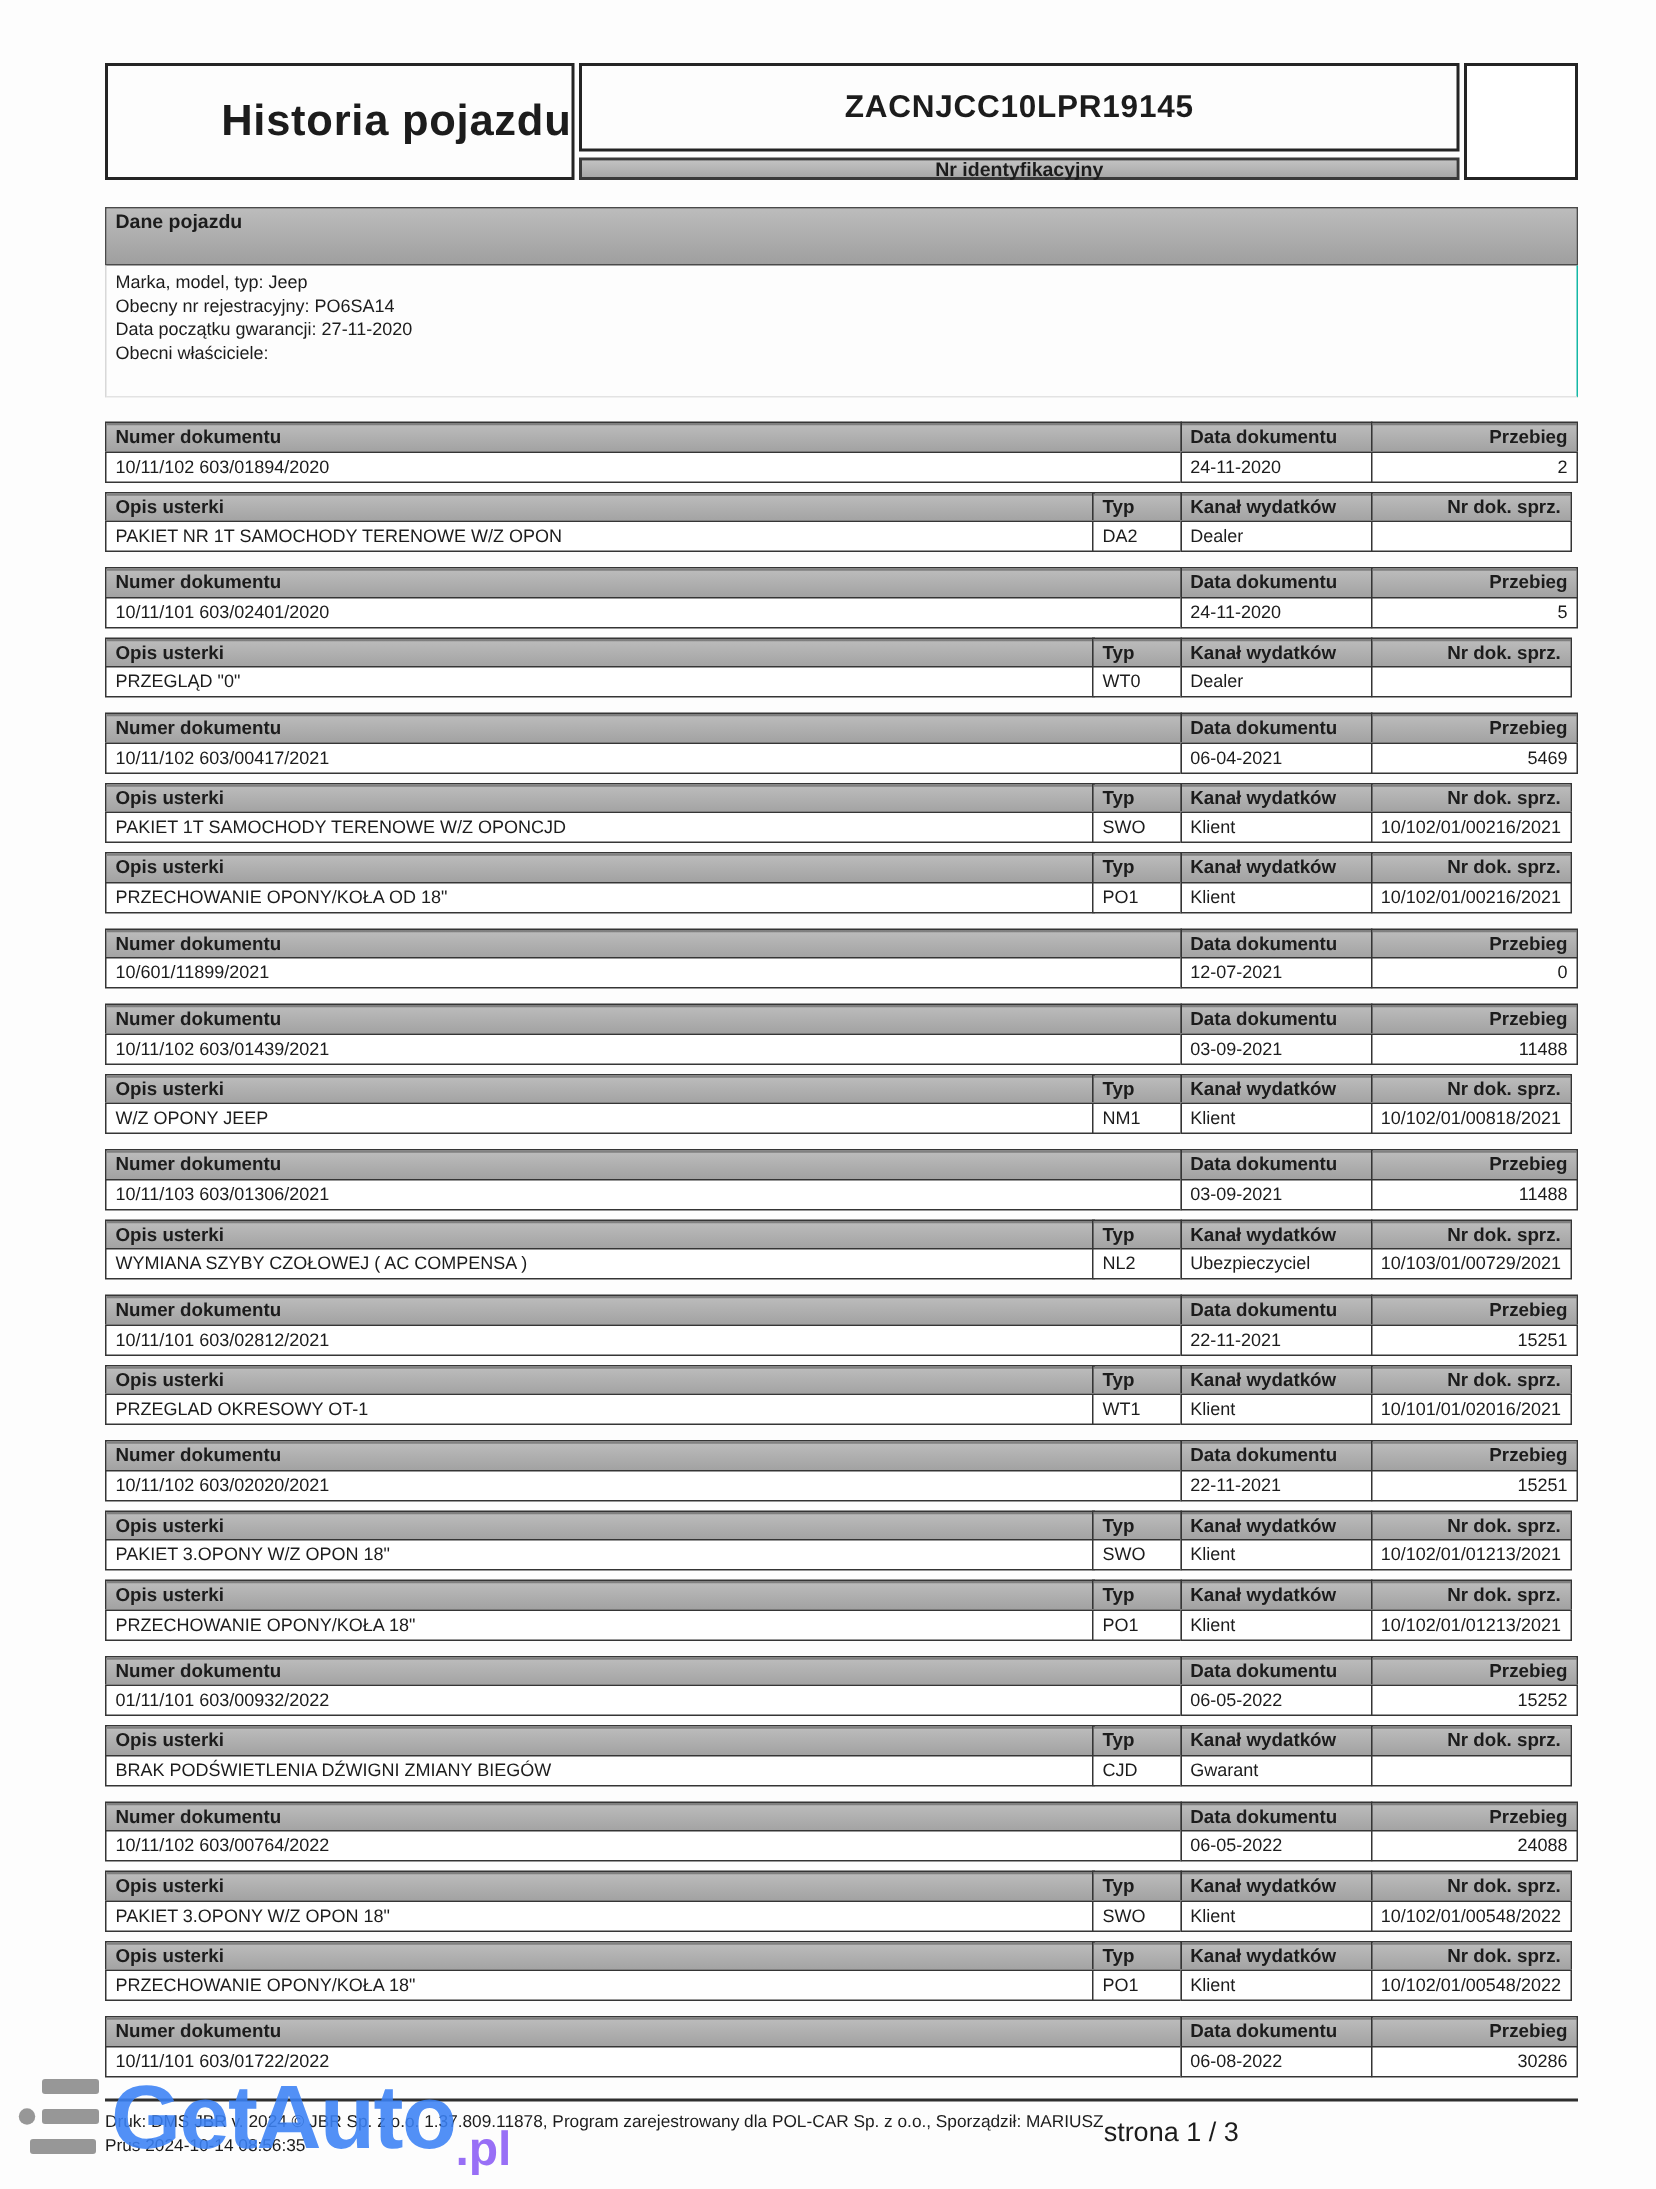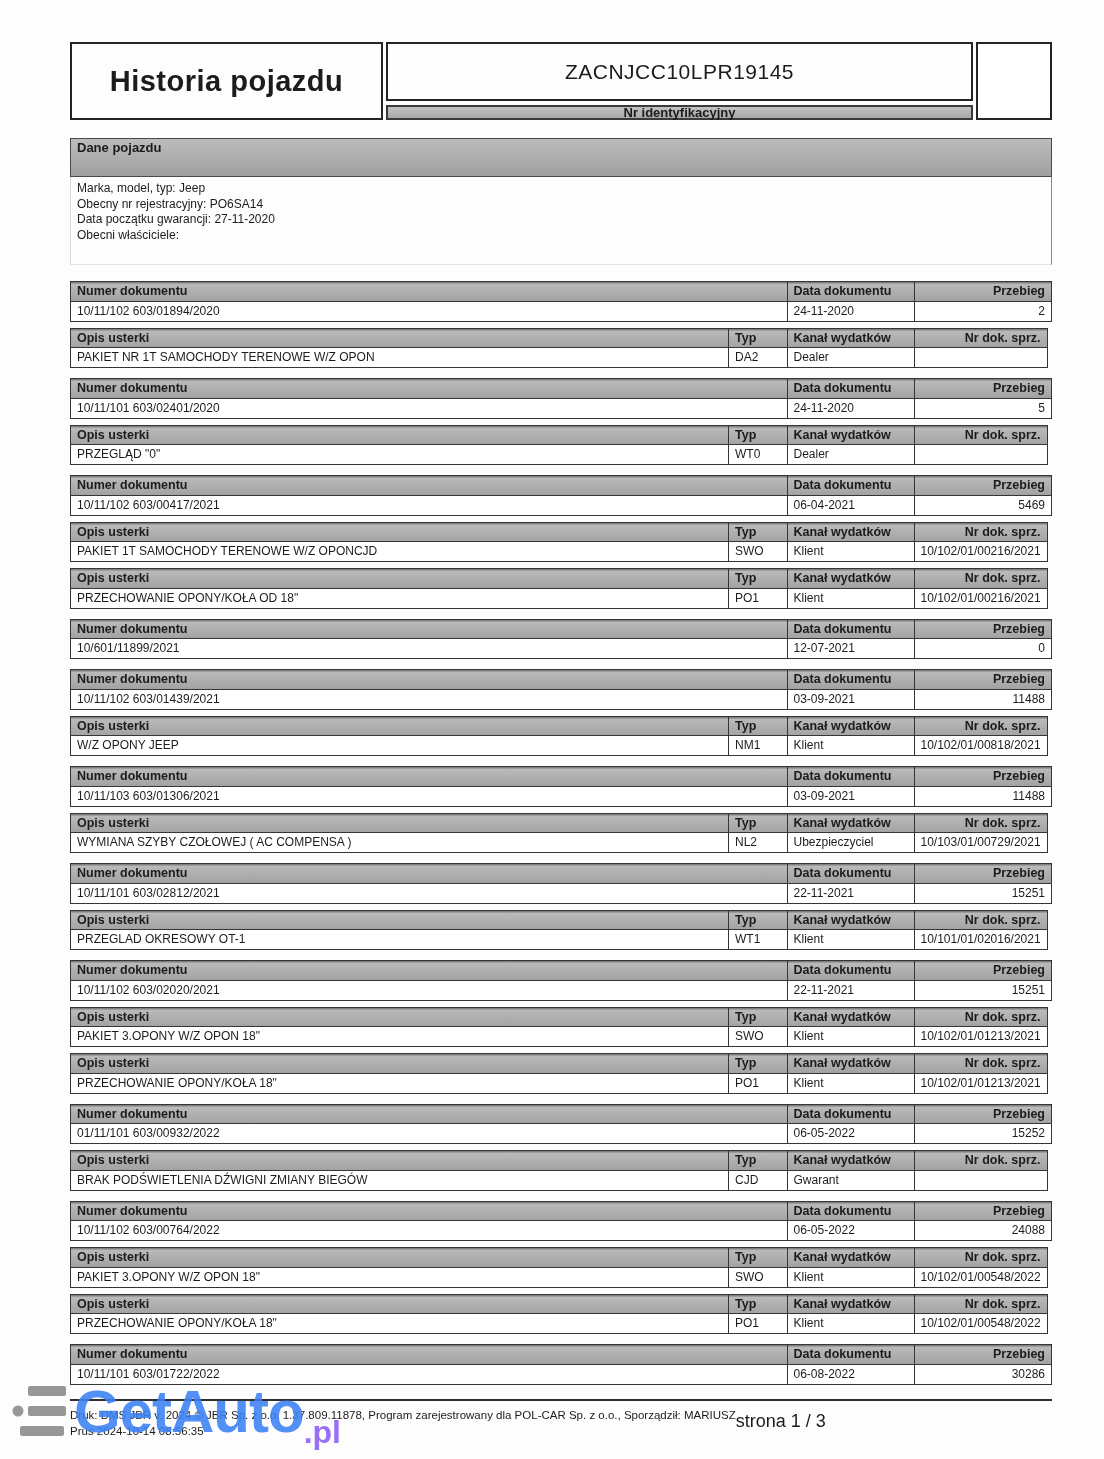--- a/index.html
+++ b/index.html
@@ -10,28 +10,28 @@
     font-family:"Liberation Sans", sans-serif;
     color:#1c1c1c;
     overflow:hidden;
   }
   .content { margin:0 52px 0 70px; }
 
   
   .doc-header { display:flex; gap:3px; margin-top:42px; height:78px; }
   .title-box {
     width:313px; border:2.5px solid #242424;
-    display:flex; align-items:center; justify-content:center;
+    display:flex; align-items:center; justify-content:flex-end;
   }
   .title-box .t { font-size:29px; font-weight:bold; letter-spacing:.5px; }
   .vin-col { width:587px; display:flex; flex-direction:column; }
   .vin-box {
     flex:1; border:2.5px solid #242424;
     display:flex; align-items:center; justify-content:center;
-    font-size:21px; font-weight:normal; letter-spacing:.5px;
+    font-size:21px; font-weight:bold; letter-spacing:.5px;
   }
   .vin-label-bar {
     margin-top:4px; height:15px; background:linear-gradient(#c2c2c2,#a8a8a8);
     border:2px solid #3a3a3a; display:flex; align-items:center; justify-content:center;
     font-size:13px; font-weight:bold;
   }
   .corner-box { flex:1; border:2.5px solid #242424; background:#fff; }
 
   
   .vehicle { margin-top:18px; }

